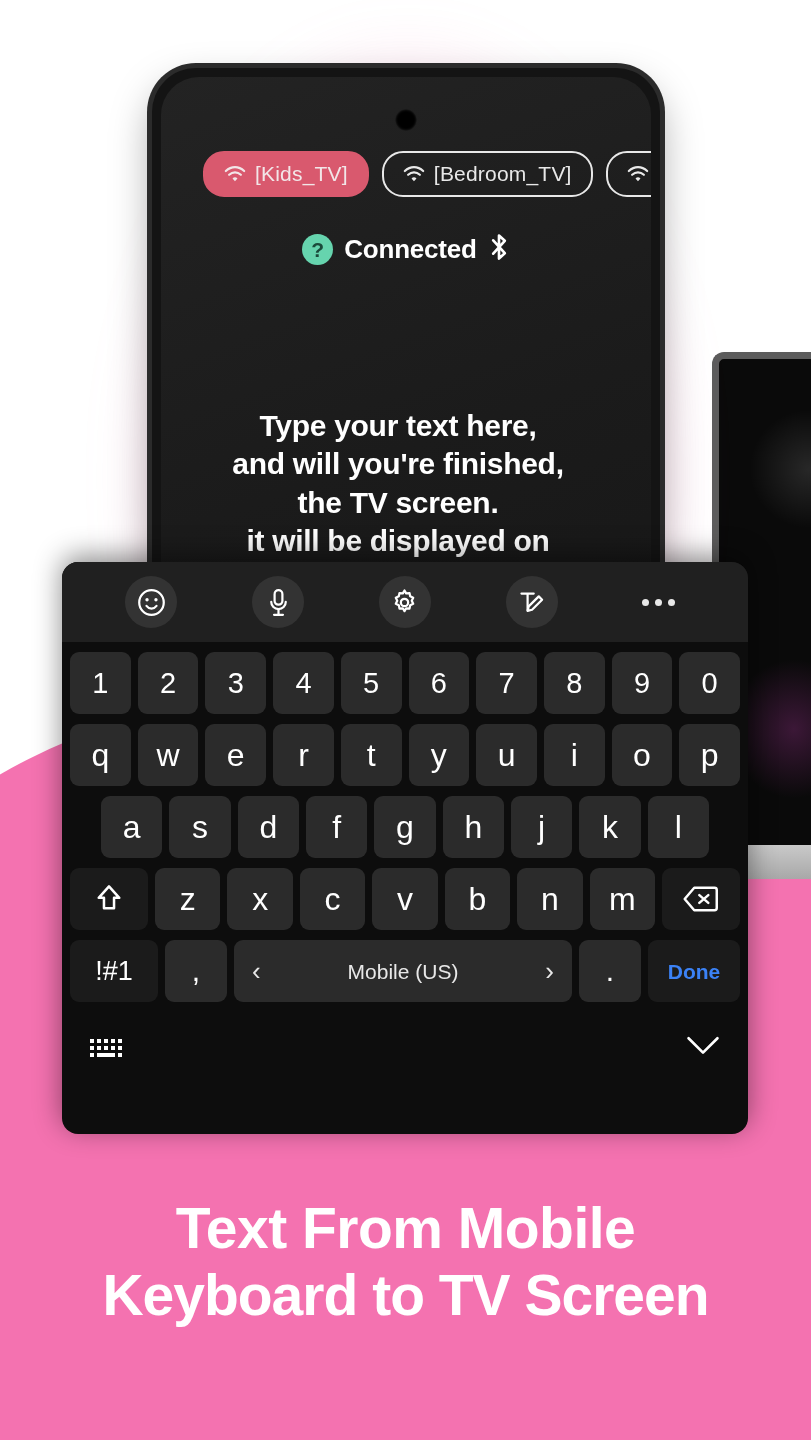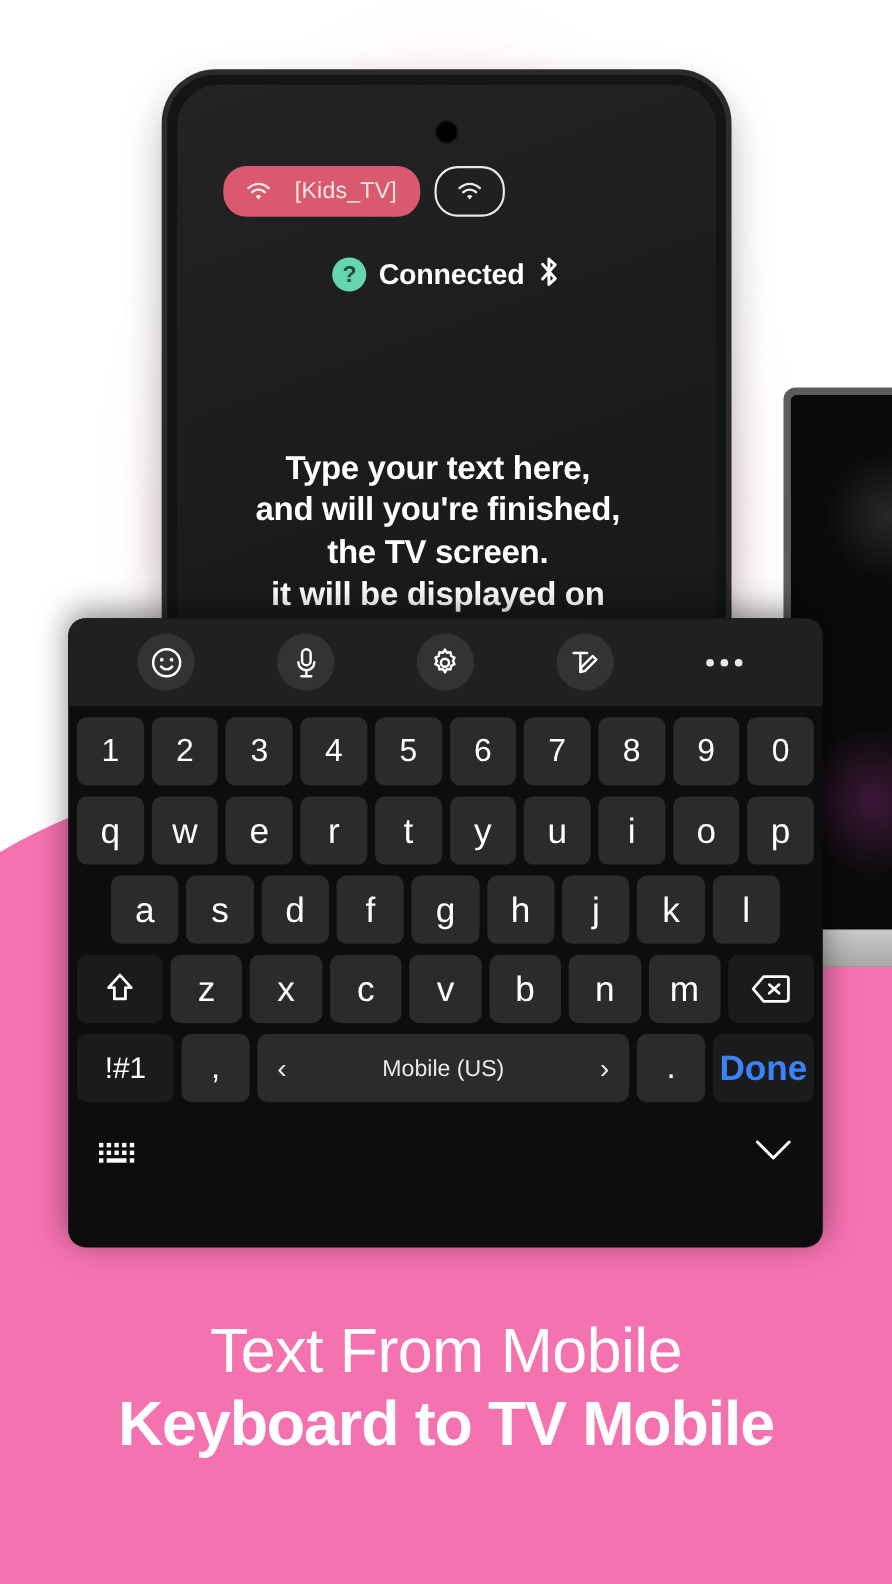--- a/index.html
+++ b/index.html
@@ -122,21 +122,21 @@
     left: 42px;
     top: 74px;
     display: flex;
     align-items: center;
     gap: 13px;
     white-space: nowrap;
   }
   .chip {
     display: flex;
     align-items: center;
-    gap: 22px;
+    gap: 9px;
     height: 42px;
     padding: 0 19px;
     border-radius: 21px;
     border: 2px solid #e8e8e8;
     color: #e8e8e8;
     font-size: 21px;
     letter-spacing: 0.2px;
     flex: 0 0 auto;
   }
   .chip.active {
@@ -269,21 +269,21 @@
     align-items: center;
     justify-content: space-between;
     padding: 0 18px;
     font-size: 21px;
     color: #e8e8e8;
   }
   .key.done {
     flex: 0 0 92px;
     background: #1b1b1b;
     color: #3b82f6;
-    font-size: 32px;
+    font-size: 21px;
     font-weight: bold;
   }
   .space-chev {
     color: #e8e8e8;
     font-size: 26px;
     line-height: 1;
   }
 
   .kb-bottom {
     height: 72px;
@@ -311,21 +311,21 @@
   .promo {
     position: absolute;
     left: 0; right: 0;
     top: 1198px;
     text-align: center;
     color: #ffffff;
     z-index: 6;
   }
   .promo-line1 {
     font-size: 57px;
-    font-weight: normal;
+    font-weight: bold;
     letter-spacing: -0.5px;
     line-height: 1.08;
   }
   .promo-line2 {
     font-size: 57px;
     font-weight: bold;
     letter-spacing: -1px;
     line-height: 1.12;
     margin-top: 4px;
   }
@@ -357,20 +357,30 @@
           <span>
             <svg width="22" height="17" viewBox="0 0 24 18" fill="none">
               <path d="M2 5.2C5 2.4 8.4 1 12 1s7 1.4 10 4.2" stroke="#f2e6e8" stroke-width="2.4" stroke-linecap="round"></path>
               <path d="M5.6 9.3C7.5 7.6 9.7 6.7 12 6.7s4.5.9 6.4 2.6" stroke="#f2e6e8" stroke-width="2.4" stroke-linecap="round"></path>
               <path d="M9.3 13.3c.8-.8 1.7-1.2 2.7-1.2s1.9.4 2.7 1.2L12 16.4l-2.7-3.1z" fill="#f2e6e8"></path>
             </svg>
           </span>
           <span>[Kids_TV]</span>
         </div>
 
+        <div class="chip">
+          <span>
+            <svg width="22" height="17" viewBox="0 0 24 18" fill="none">
+              <path d="M2 5.2C5 2.4 8.4 1 12 1s7 1.4 10 4.2" stroke="#e8e8e8" stroke-width="2.4" stroke-linecap="round"></path>
+              <path d="M5.6 9.3C7.5 7.6 9.7 6.7 12 6.7s4.5.9 6.4 2.6" stroke="#e8e8e8" stroke-width="2.4" stroke-linecap="round"></path>
+              <path d="M9.3 13.3c.8-.8 1.7-1.2 2.7-1.2s1.9.4 2.7 1.2L12 16.4l-2.7-3.1z" fill="#e8e8e8"></path>
+            </svg>
+          </span>
+          <span>[Bedroom_TV]</span>
+        </div>
 
         <div class="chip">
           <span>
             <svg width="22" height="17" viewBox="0 0 24 18" fill="none">
               <path d="M2 5.2C5 2.4 8.4 1 12 1s7 1.4 10 4.2" stroke="#e8e8e8" stroke-width="2.4" stroke-linecap="round"></path>
               <path d="M5.6 9.3C7.5 7.6 9.7 6.7 12 6.7s4.5.9 6.4 2.6" stroke="#e8e8e8" stroke-width="2.4" stroke-linecap="round"></path>
               <path d="M9.3 13.3c.8-.8 1.7-1.2 2.7-1.2s1.9.4 2.7 1.2L12 16.4l-2.7-3.1z" fill="#e8e8e8"></path>
             </svg>
           </span>
 
@@ -543,16 +553,16 @@
       <div>
         <svg width="34" height="20" viewBox="0 0 30 18" fill="none">
           <path d="M2 2l13 13L28 2" stroke="#ffffff" stroke-width="2.4" stroke-linecap="round" stroke-linejoin="round"></path>
         </svg>
       </div>
     </div>
   </div>
 
   <div class="promo">
     <div class="promo-line1">Text From Mobile</div>
-    <div class="promo-line2">Keyboard to TV Mobile</div>
+    <div class="promo-line2">Keyboard to TV Screen</div>
   </div>
 
 </div>
 
 </body></html>

